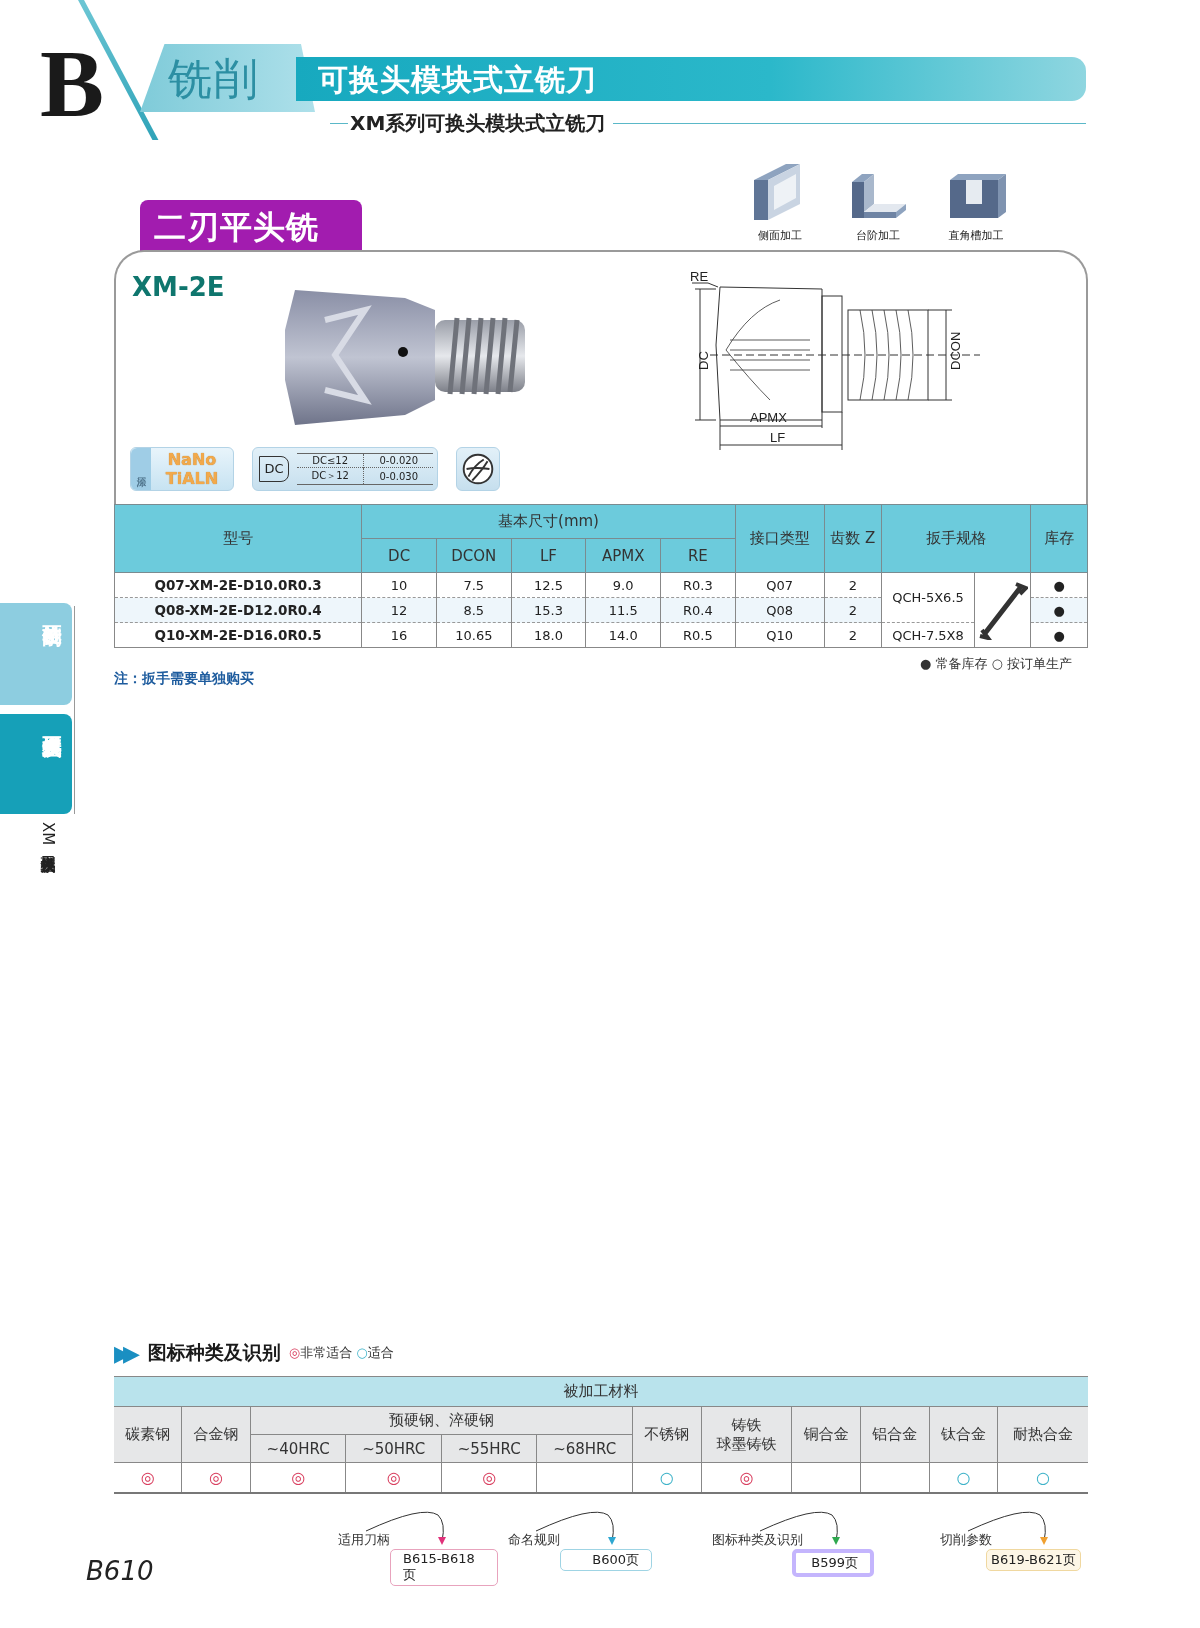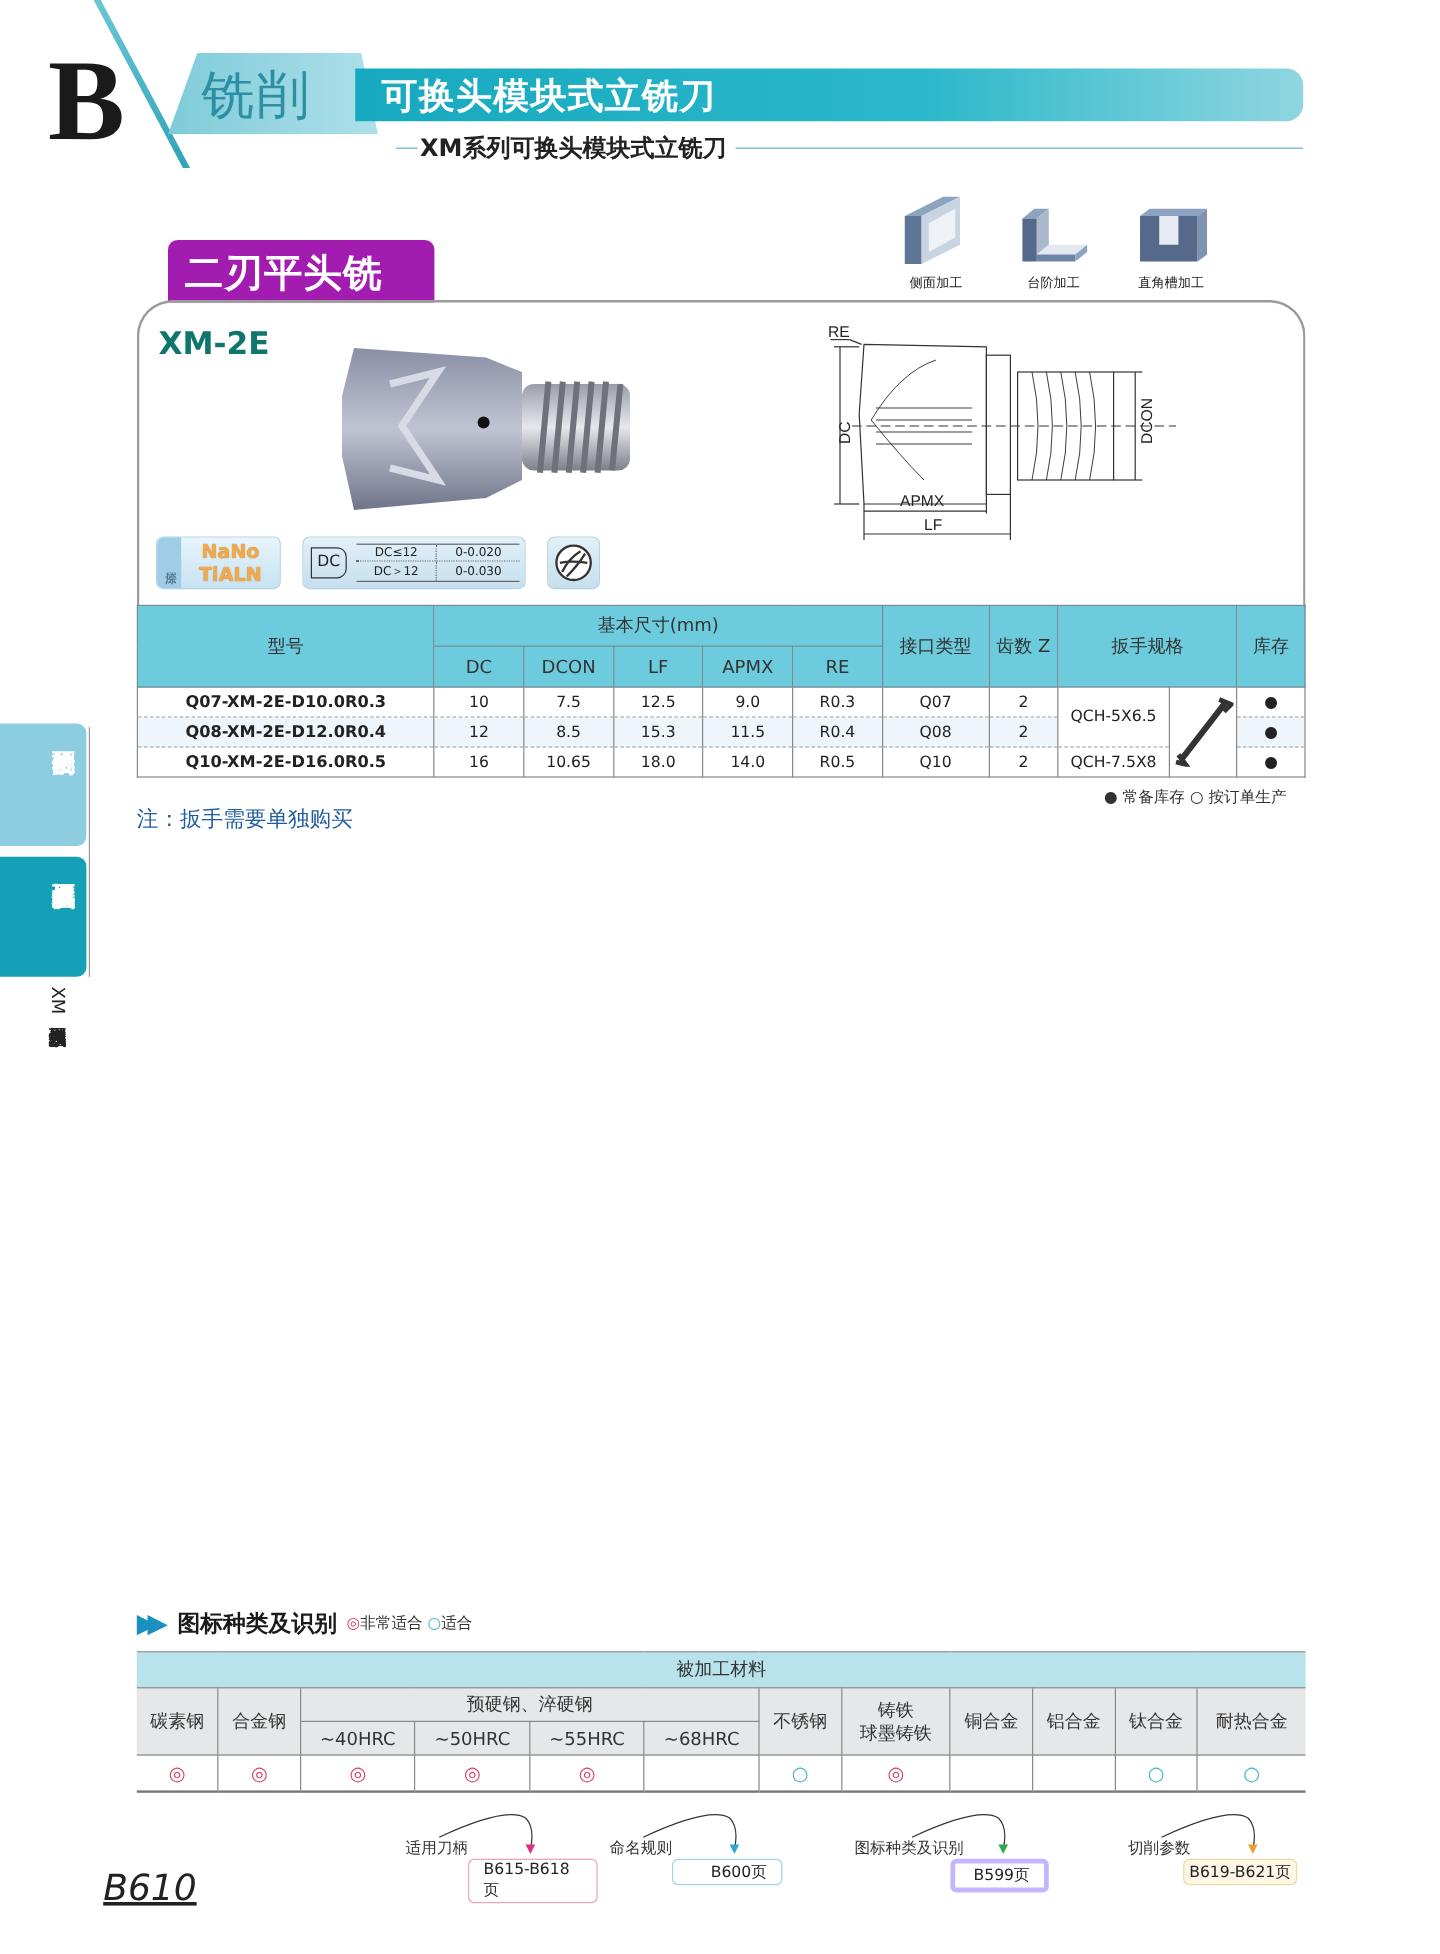--- a/index.html
+++ b/index.html
@@ -47,21 +47,21 @@
   
   table.spec { position: absolute; left: 114px; top: 504px; width: 974px; border-collapse: collapse; font-size: 13px; }
   table.spec th { background: #6ccbdc; color: #333; font-weight: normal; font-size: 15px; border: 1px solid #7a8b90; height: 34px; }
   table.spec td { text-align: center; height: 25px; border-left: 1px solid #888; border-right: 1px solid #888; border-bottom: 1px dashed #999; font-size: 13px; }
   table.spec tr.alt td { background: #eef6fb; }
   table.spec tr.last td { border-bottom: 1px solid #888; }
   table.spec td.model-cell { font-weight: bold; font-size: 13.5px; }
   table.spec td.merged { background: #fff !important; }
   .dot { font-size: 14px; }
   .legend-stock { left: 920px; top: 655px; font-size: 13px; color: #333; }
-  .note { left: 114px; top: 670px; font-size: 18px; font-weight: normal; color: #1e5c9e; }
+  .note { left: 114px; top: 670px; font-size: 14px; font-weight: bold; color: #1e5c9e; }
 
   
   .side-tab1 { left: 0; top: 603px; width: 72px; height: 102px; background: #8dcde0; border-radius: 0 8px 8px 0; }
   .side-tab2 { left: 0; top: 714px; width: 72px; height: 100px; background: #16a0b8; border-radius: 0 8px 8px 0; }
   .side-tab-text { writing-mode: vertical-rl; color: #fff; font-weight: bold; font-size: 19px; line-height: 22px; position: absolute; top: 8px; right: 8px; }
   .side-line { left: 74px; top: 606px; width: 1px; height: 208px; background: #999; }
   .side-vert { left: 38px; top: 822px; writing-mode: vertical-rl; font-size: 15px; color: #222; }
 
   
   .mat-title { left: 114px; top: 1340px; display: flex; align-items: center; gap: 8px; }
@@ -76,21 +76,21 @@
   table.mat .sub th { background: #e6e7e8; height: 28px; }
   table.mat td { text-align: center; border-left: 1px solid #888; border-right: 1px solid #888; border-bottom: 2px solid #777; height: 30px; font-size: 16px; }
   table.mat th:first-child, table.mat td:first-child { border-left: none; }
   table.mat th:last-child, table.mat td:last-child { border-right: none; }
 
   
   .ref { top: 1525px; width: 160px; height: 60px; }
   .ref .lab { position: absolute; left: 0; top: 6px; font-size: 13px; color: #333; }
   .ref .pg { position: absolute; left: 52px; top: 24px; font-size: 13px; padding: 1px 12px; border-radius: 5px; color: #222; background: #fff; }
   .ref svg { position: absolute; left: 24px; top: -16px; }
-  .page-num { left: 86px; top: 1556px; font-size: 30px; font-style: italic; color: #222; text-decoration: underline; }
+  .page-num { left: 86px; top: 1556px; font-size: 26px; font-style: italic; color: #222; }
 </style>
 </head>
 <body>
 
 <div class="abs slash"></div>
 <div class="abs big-b">B</div>
 <div class="abs cat-tab"></div>
 <div class="abs cat-text">铣削</div>
 <div class="abs title-bar"></div>
 <div class="abs title-text">可换头模块式立铣刀</div>

